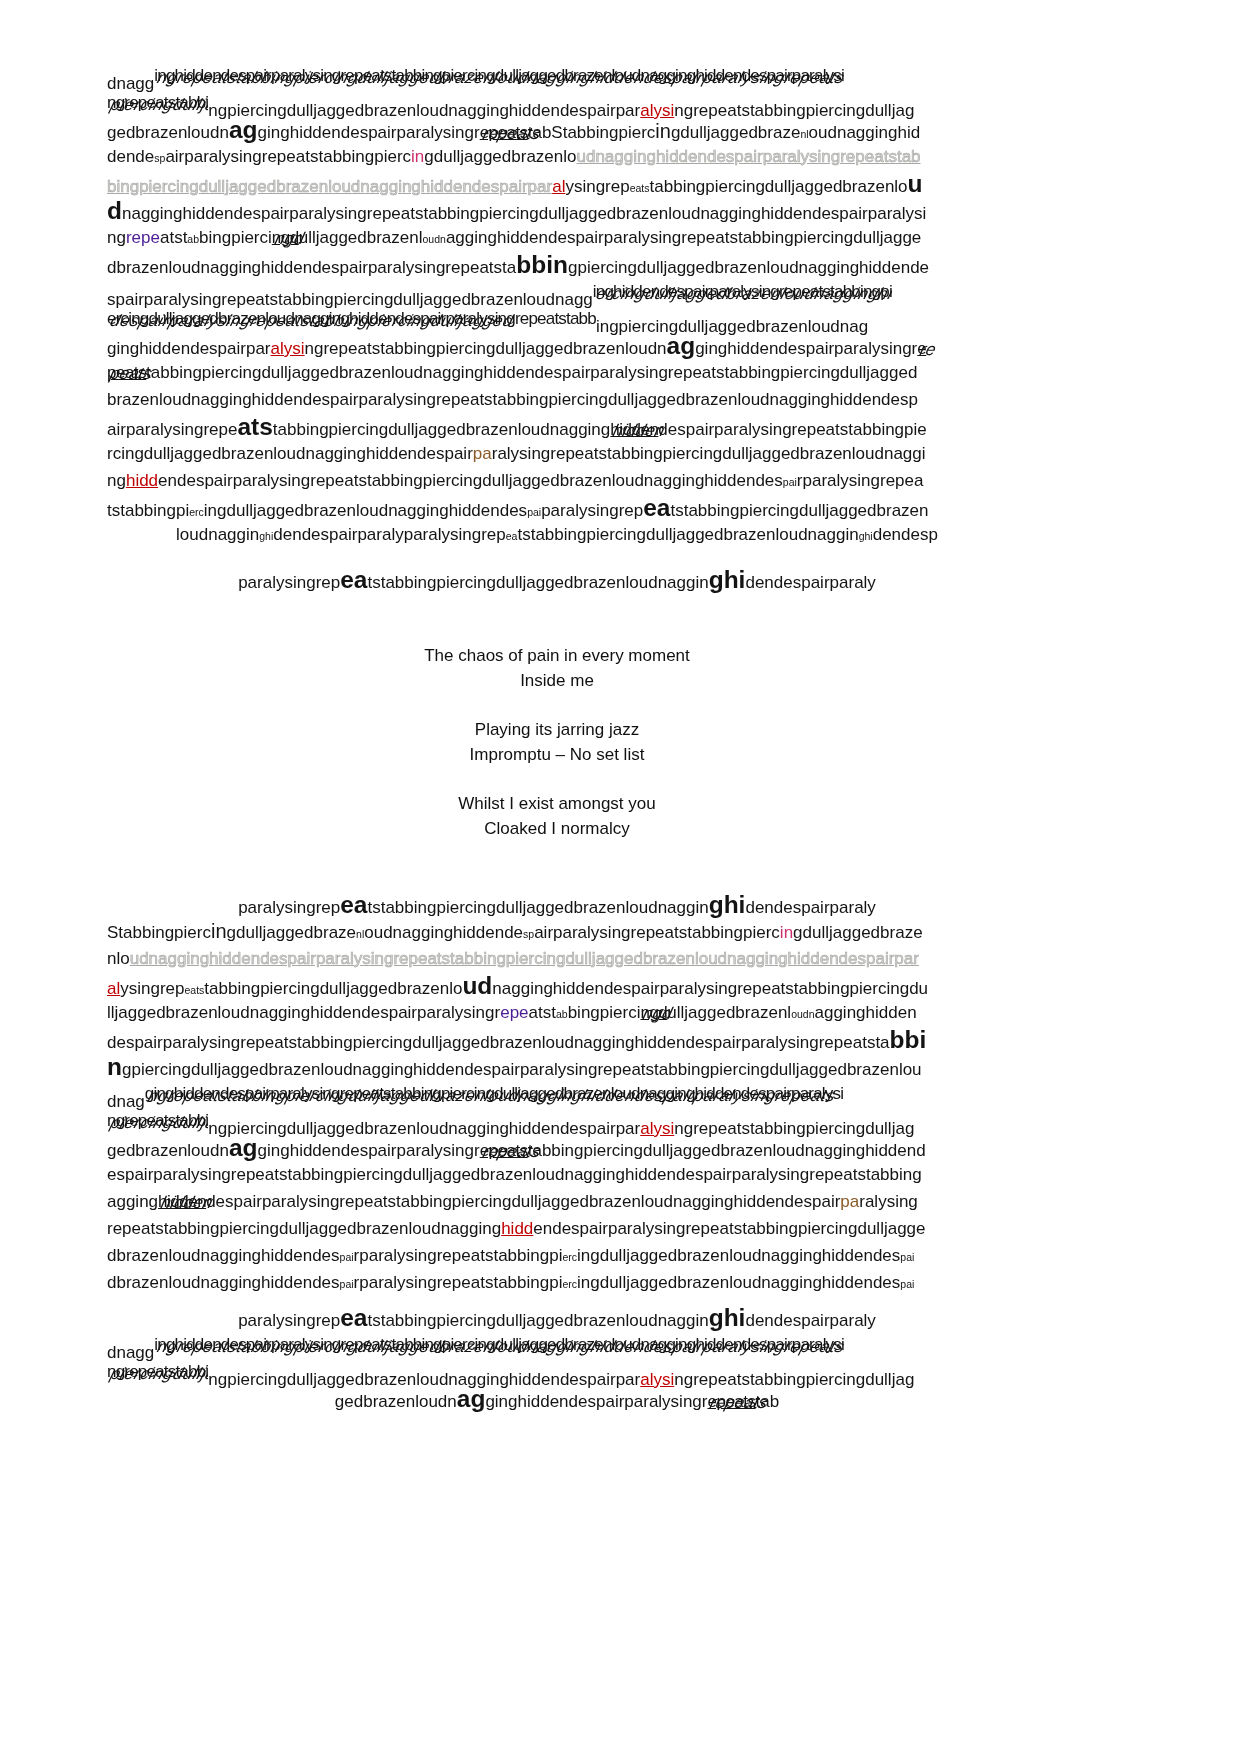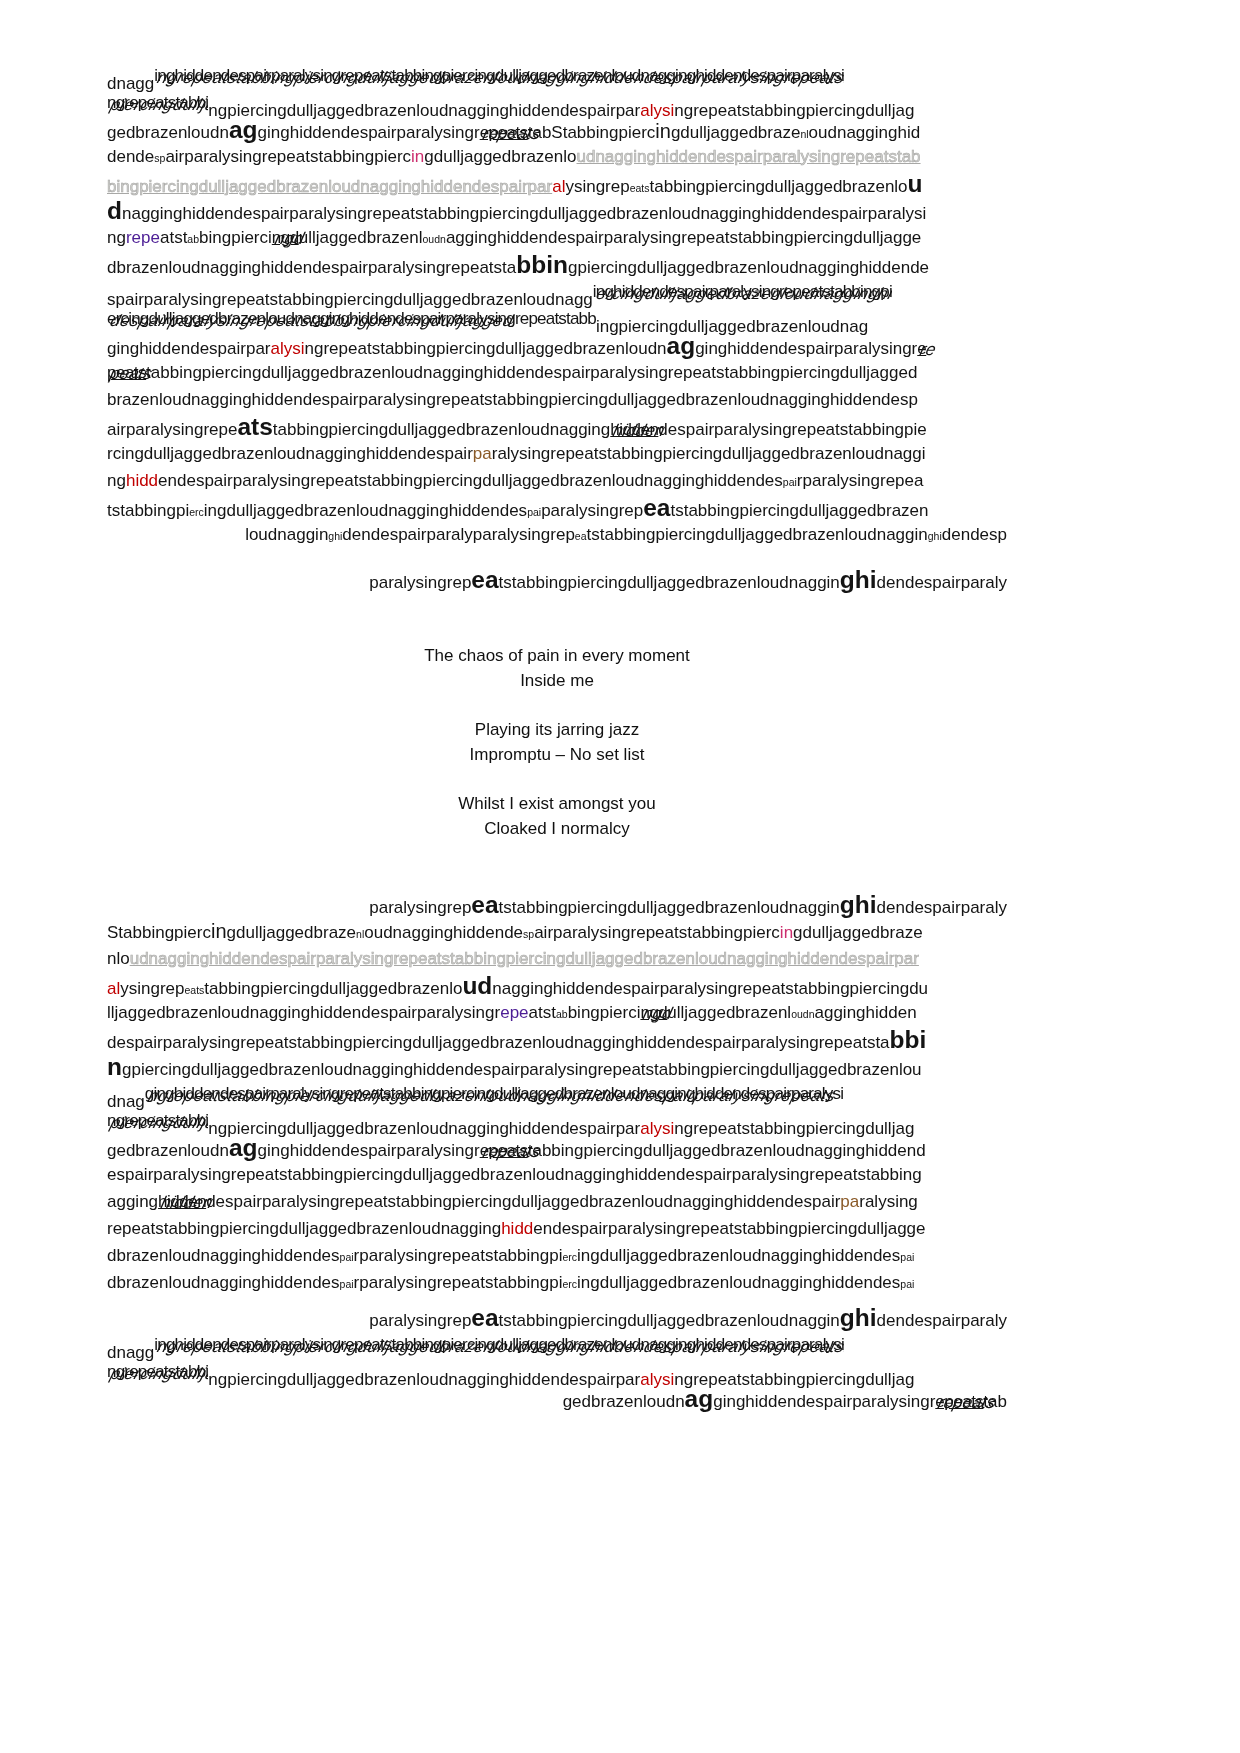--- a/index.html
+++ b/index.html
@@ -5,26 +5,26 @@
   html,body{margin:0;padding:0;background:#ffffff;}
   body{
     width:1240px;height:1753px;position:relative;overflow:hidden;
     font-family:"Liberation Sans", sans-serif;color:#141414;
   }
   .content{
     width:900px;margin-left:107px;padding-top:62px;
     font-size:17px;line-height:27px;
   }
   .tline{white-space:nowrap;height:27px;}
-  .tline.center{text-align:right;}
+  .tline.center{text-align:center;}
   .tline.gap{margin-top:18px;}
   .tline.gap-sm{margin-top:8px;}
   .sg{display:inline;}
   .s-n{}
-  .s-red{color:#c00000;}
+  .s-red{color:#c00000;text-decoration:underline;}
   .s-darkred{color:#4c1d95;}
   .s-crimson{color:#cc2e6e;}
   .s-brown{color:#8a5a28;}
   .s-gray{color:#d2d2cf;text-decoration:underline;-webkit-text-stroke:0.6px #a8a8a6;}
   .s-big{font-size:24.5px;font-weight:bold;}
   .s-med{font-size:20px;}
   .s-sub{font-size:10.5px;}
   
   .io{position:relative;display:inline-block;vertical-align:baseline;text-decoration:underline;}
   .io .base{letter-spacing:-0.5px;}

